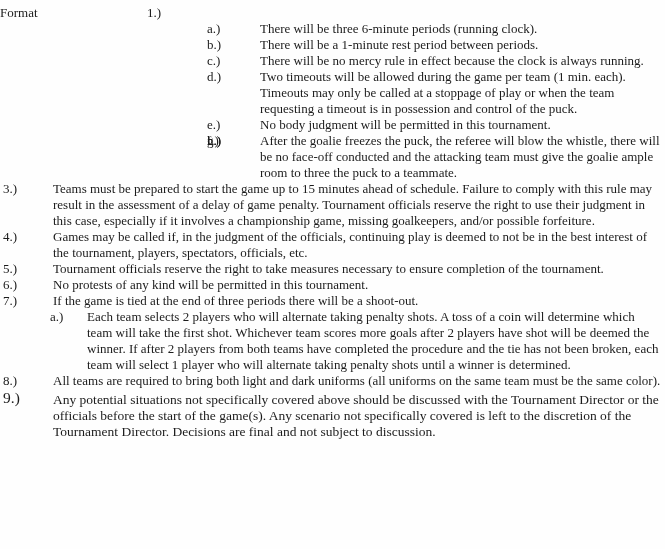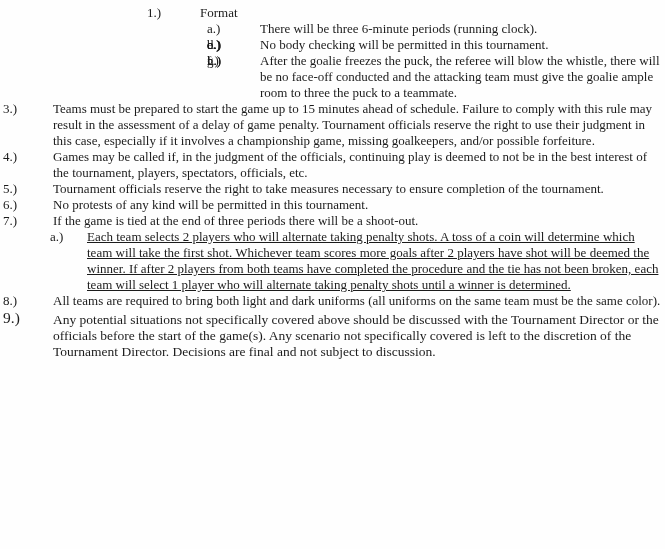--- a/index.html
+++ b/index.html
@@ -19,24 +19,24 @@
     line-height: 16px;
     color: #1b1b1b;
   }
   .row { position: relative; }
   .marker { position: absolute; top: 0; white-space: nowrap; }
   
   .lvl0 .marker { left: 3px; }
   .lvl0 .rtext  { margin-left: 53px; margin-right: 3px; }
   
   .lvl0sub .marker { left: 50px; }
-  .lvl0sub .rtext  { margin-left: 87px; margin-right: 3px; text-decoration: underline; }
+  .lvl0sub .rtext  { margin-left: 87px; margin-right: 3px; }
   
   .lvl1 .marker { left: 147px; }
-  .lvl1 .rtext  { margin-left: 200px; }
+  .lvl1 .rtext  { }
   
   .lvl2 .marker { left: 207px; }
   .lvl2 .rtext  { margin-left: 260px; margin-right: 2px; }
   
   .big { font-size: 13.5px; margin-top: 3px; }
   .big .marker { font-size: 15.5px; top: -2px; }
 </style>
 </head>
 <body>
 
@@ -47,33 +47,36 @@
     <div class="rtext">Format</div>
   </div>
 
   <div class="row lvl2">
     <span class="marker">a.)</span>
     <div class="rtext">There will be three 6-minute periods (running clock).</div>
   </div>
 
   <div class="row lvl2">
     <span class="marker">b.)</span>
+    <div class="rtext">There will be a 1-minute rest period between periods.</div>
   </div>
 
   <div class="row lvl2">
     <span class="marker">c.)</span>
+    <div class="rtext">There will be no mercy rule in effect because the clock is always running.</div>
   </div>
 
   <div class="row lvl2">
     <span class="marker">d.)</span>
+    <div class="rtext">Two timeouts will be allowed during the game per team (1 min. each).  Timeouts may only be called at a stoppage of play or when the team requesting a timeout is in possession and control of the puck.</div>
   </div>
 
   <div class="row lvl2">
     <span class="marker">e.)</span>
-    <div class="rtext">No body checking will be permitted in this tournament.</div>
+    <div class="rtext">No body judgment will be permitted in this tournament.</div>
   </div>
 
   <div class="row lvl2">
     <span class="marker">f.)</span>
   </div>
 
   <div class="row lvl2">
     <span class="marker">g.)</span>
   </div>
 

